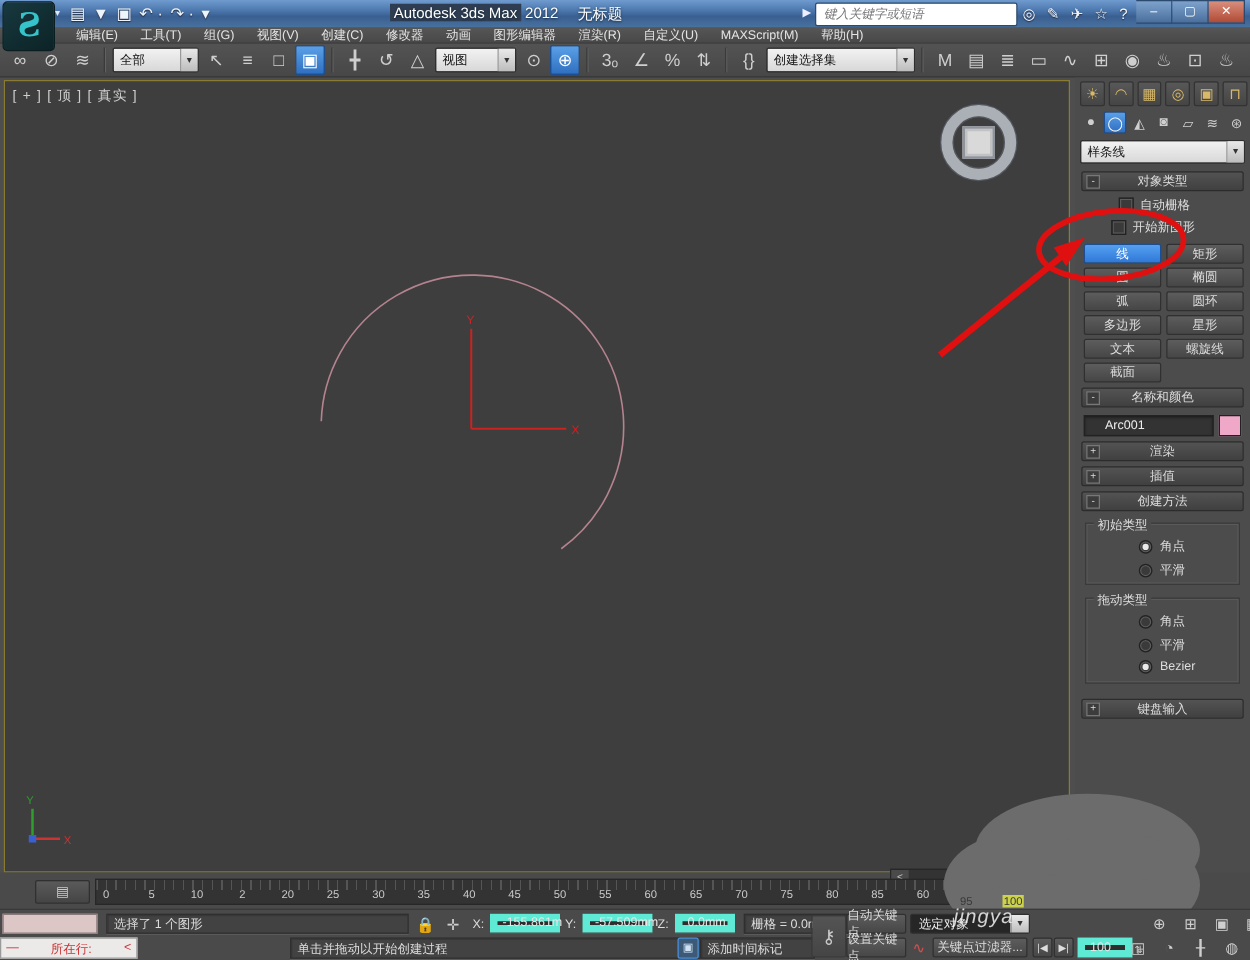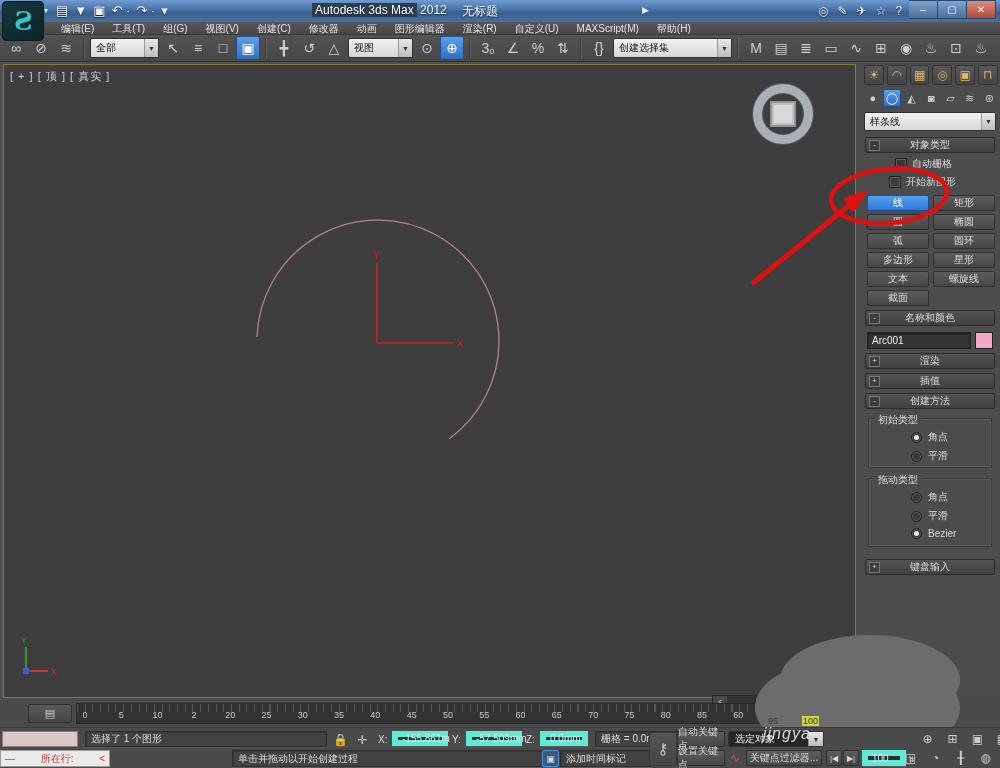--- a/index.html
+++ b/index.html
@@ -81,21 +81,21 @@
   .cb-row{display:flex;align-items:center;gap:5px;margin:4px 0 0 30px;}
   .cb-row.indent{margin-left:24px;}
   .cbox{width:10px;height:10px;background:#3a3a3a;border:1px solid #222;box-shadow:inset 0 0 0 1px #5c5c5c;}
   .cb-lbl{color:#ddd;font-size:10px;}
   .shape-grid{display:grid;grid-template-columns:62px 62px;gap:3px 4px;margin:6px 2px 0 2px;}
   .shape-btn{height:14px;background:linear-gradient(#5d5d5d,#464646);border:1px solid #303030;border-radius:2px;
     color:#ddd;font-size:10px;display:flex;align-items:center;justify-content:center;cursor:default;}
   .shape-btn.active{background:linear-gradient(#55a0f0,#2f78d8);border-color:#1d4e8f;color:#fff;}
   .name-field{display:flex;align-items:center;gap:4px;margin:6px 2px 0 2px;}
   .name-input{flex:1;height:15px;background:#333;border:1px solid #222;box-shadow:inset 0 1px 2px #1c1c1c;
-    color:#eee;font-size:10px;display:flex;align-items:center;padding-left:4px;}
+    color:#eee;font-size:10px;display:flex;align-items:center;padding-left:16px;}
   .swatch{width:16px;height:15px;border:1px solid #222;}
   .grp{border:1px solid #3a3a3a;box-shadow:0 0 0 1px #5a5a5a inset;margin:5px 3px 0 3px;padding:2px 0 4px 0;position:relative;text-align:center;}
   .grp-title{position:absolute;left:6px;top:-6px;background:#4c4c4c;color:#ddd;font-size:10px;padding:0 3px;}
   .radio-row{display:flex;align-items:center;gap:6px;margin:5px 0 0 42px;cursor:default;}
   .radio{width:9px;height:9px;border-radius:50%;background:#3a3a3a;border:1px solid #222;box-shadow:inset 0 0 0 1px #5c5c5c;position:relative;}
   .radio-row.selected .radio::after{content:"";position:absolute;left:2px;top:2px;width:5px;height:5px;border-radius:50%;background:#e8e8e8;}
   .radio-lbl{color:#ddd;font-size:10px;}
   
   .timeline{position:absolute;left:0;top:698px;width:1000px;height:29px;background:#4a4a4a;z-index:2;}
   .tslider{position:absolute;left:712px;top:-3px;width:80px;height:10px;background:#333;border:1px solid #272727;display:flex;align-items:center;}
@@ -143,20 +143,23 @@
         <span class="ic">▣</span>
         <span class="ic">↶ ·</span>
         <span class="ic">↷ ·</span>
         <span class="ic">▾</span>
       </div>
     <div class="title-text">
       <b>Autodesk 3ds Max</b> <span>2012</span>
     </div>
     <div class="doc-title">无标题</div>
     <span class="search-caret">▶</span>
+    <div class="search-wrap">
+      <input placeholder="键入关键字或短语" style="">
+    </div>
     <div class="tb-icons">
         <span class="ic">◎</span>
         <span class="ic">✎</span>
         <span class="ic">✈</span>
         <span class="ic">☆</span>
         <span class="ic">?</span>
       </div>
     <div class="win-btns">
       <div class="win-btn">–</div>
       <div class="win-btn">▢</div>

